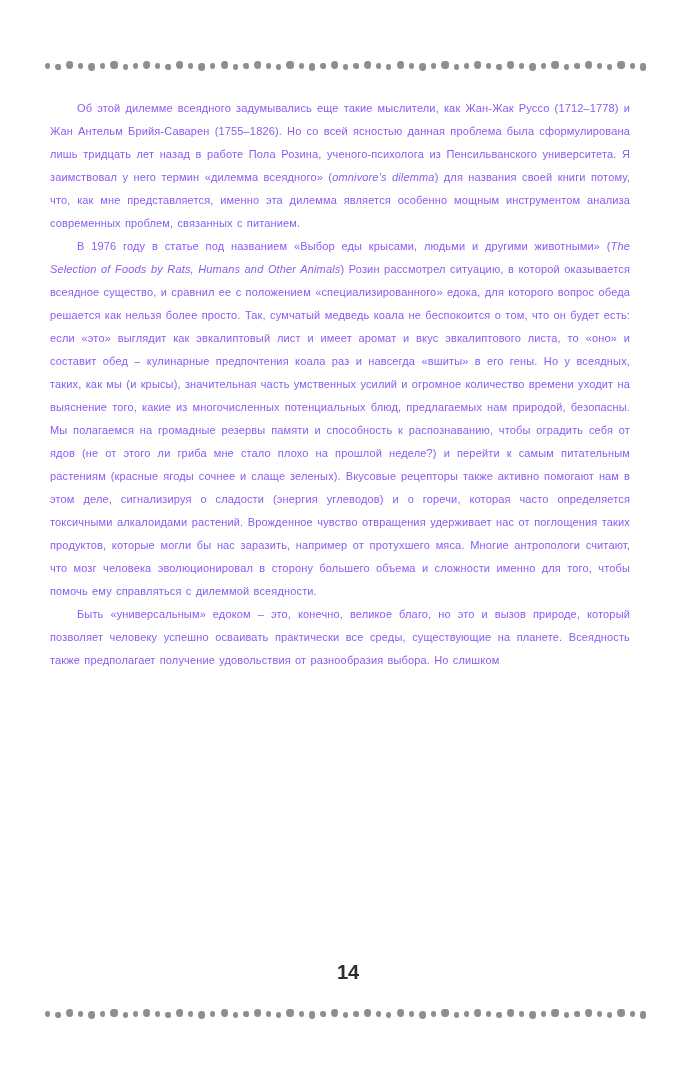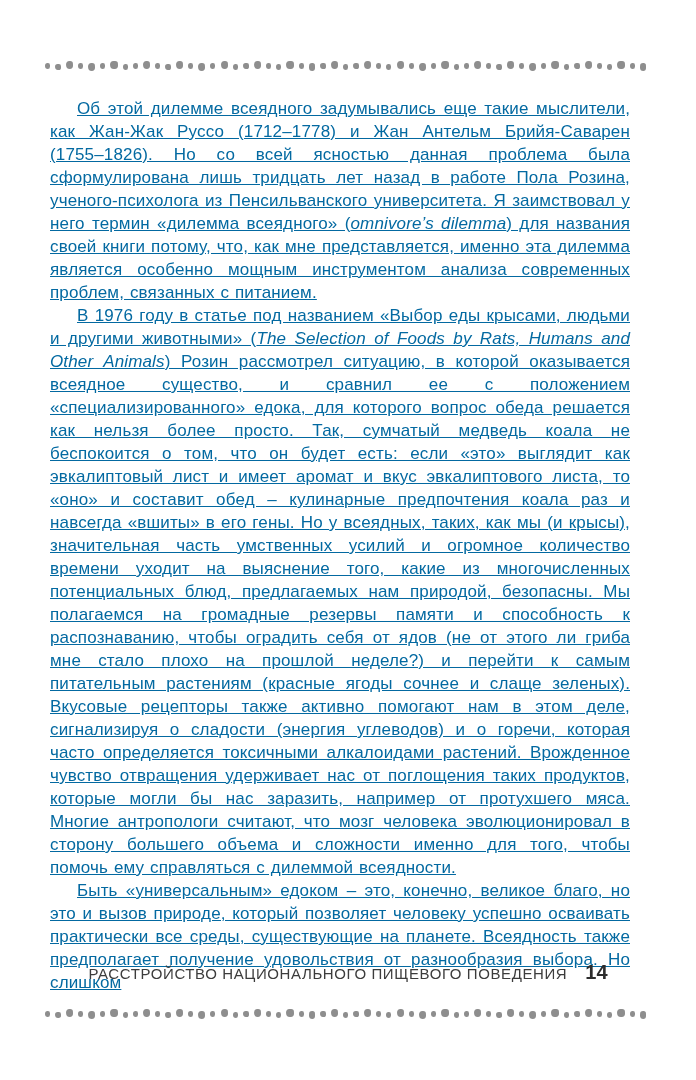--- a/index.html
+++ b/index.html
@@ -28,27 +28,26 @@
   .dots-bottom { top: 1007px; }
   .dot {
     flex: 0 0 auto;
     border-radius: 55% 45% 50% 60%;
   }
   .body-text {
     position: absolute;
     top: 97px;
     left: 50px;
     width: 580px;
-    font-size: 17px;
+    font-size: 11px;
     line-height: 23px;
     letter-spacing: 0.15px;
     word-spacing: 1px;
-    color: #0369a1;
+    color: #8b5cf6;
     text-align: justify;
-    text-decoration: underline;
   }
   .body-text p {
     margin: 0;
     padding: 0;
     text-indent: 27px;
   }
   .body-text em {
     font-style: italic;
   }
   .footer {
@@ -137,21 +136,20 @@
       <span class="dot" style="width: 6.5px; height: 7.15px; background: rgb(142, 142, 142); transform: translateY(1px);"></span>
     </div>
 
   <div class="body-text">
       <p><span>Об этой дилемме всеядного задумывались еще такие мыслители, как Жан-Жак Руссо (1712–1778) и Жан Антельм Брийя-Саварен (1755–1826). Но со всей ясностью данная проблема была сформулирована лишь тридцать лет назад в работе Пола Розина, ученого-психолога из Пенсильванского университета. Я заимствовал у него термин «дилемма всеядного» (</span><em>omnivore’s dilemma</em><span>) для названия своей книги потому, что, как мне представляется, именно эта дилемма является особенно мощным инструментом анализа современных проблем, связанных с питанием.</span></p>
       <p><span>В 1976 году в статье под названием «Выбор еды крысами, людьми и другими животными» (</span><em>The Selection of Foods by Rats, Humans and Other Animals</em><span>) Розин рассмотрел ситуацию, в которой оказывается всеядное существо, и сравнил ее с положением «специализированного» едока, для которого вопрос обеда решается как нельзя более просто. Так, сумчатый медведь коала не беспокоится о том, что он будет есть: если «это» выглядит как эвкалиптовый лист и имеет аромат и вкус эвкалиптового листа, то «оно» и составит обед – кулинарные предпочтения коала раз и навсегда «вшиты» в его гены. Но у всеядных, таких, как мы (и крысы), значительная часть умственных усилий и огромное количество времени уходит на выяснение того, какие из многочисленных потенциальных блюд, предлагаемых нам природой, безопасны. Мы полагаемся на громадные резервы памяти и способность к распознаванию, чтобы оградить себя от ядов (не от этого ли гриба мне стало плохо на прошлой неделе?) и перейти к самым питательным растениям (красные ягоды сочнее и слаще зеленых). Вкусовые рецепторы также активно помогают нам в этом деле, сигнализируя о сладости (энергия углеводов) и о горечи, которая часто определяется токсичными алкалоидами растений. Врожденное чувство отвращения удерживает нас от поглощения таких продуктов, которые могли бы нас заразить, например от протухшего мяса. Многие антропологи считают, что мозг человека эволюционировал в сторону большего объема и сложности именно для того, чтобы помочь ему справляться с дилеммой всеядности.</span></p>
       <p><span>Быть «универсальным» едоком – это, конечно, великое благо, но это и вызов природе, который позволяет человеку успешно осваивать практически все среды, существующие на планете. Всеядность также предполагает получение удовольствия от разнообразия выбора. Но слишком</span></p>
     </div>
 
   <div class="footer">
-    <span class="running-title">РАССТРОЙСТВО НАЦИОНАЛЬНОГО ПИЩЕВОГО ПОВЕДЕНИЯ</span>
     <span class="page-number">14</span>
   </div>
 
   <div class="dots-row dots-bottom">
       <span class="dot" style="width: 5px; height: 5.5px; background: rgb(142, 142, 142); transform: translateY(0px);"></span>
       <span class="dot" style="width: 5.5px; height: 6.05px; background: rgb(142, 142, 142); transform: translateY(1px);"></span>
       <span class="dot" style="width: 7.5px; height: 8.25px; background: rgb(142, 142, 142); transform: translateY(-1px);"></span>
       <span class="dot" style="width: 5px; height: 5.5px; background: rgb(142, 142, 142); transform: translateY(0px);"></span>
       <span class="dot" style="width: 6.5px; height: 7.15px; background: rgb(142, 142, 142); transform: translateY(1px);"></span>
       <span class="dot" style="width: 5.5px; height: 6.05px; background: rgb(142, 142, 142); transform: translateY(0px);"></span>

